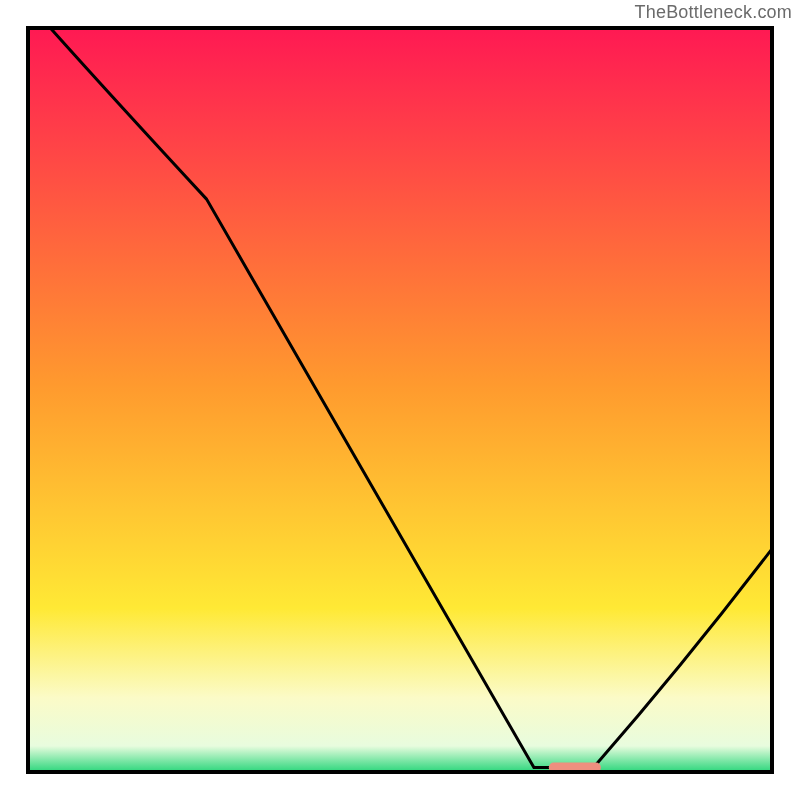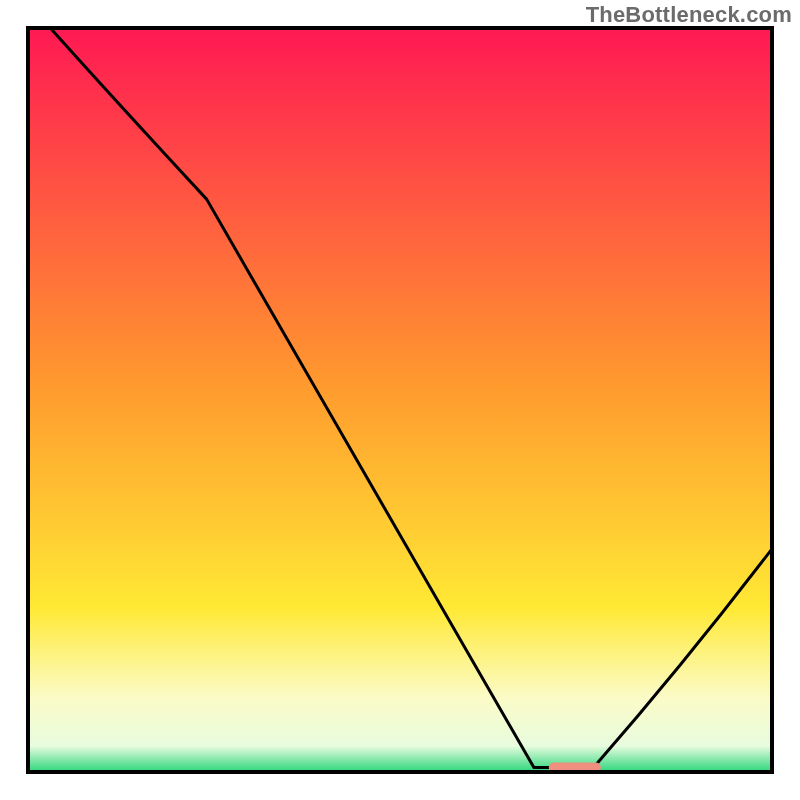--- a/index.html
+++ b/index.html
@@ -12,22 +12,22 @@
   }
   .wrap {
     position: relative;
     width: 800px;
     height: 800px;
   }
   .watermark {
     position: absolute;
     top: 2px;
     right: 8px;
-    font-size: 22px;
-    font-weight: 700;
+    font-size: 18px;
+    font-weight: 400;
     color: #6b6b6b;
     letter-spacing: 0.2px;
     z-index: 10;
   }
   svg {
     display: block;
   }
 </style>
 </head>
 <body>

